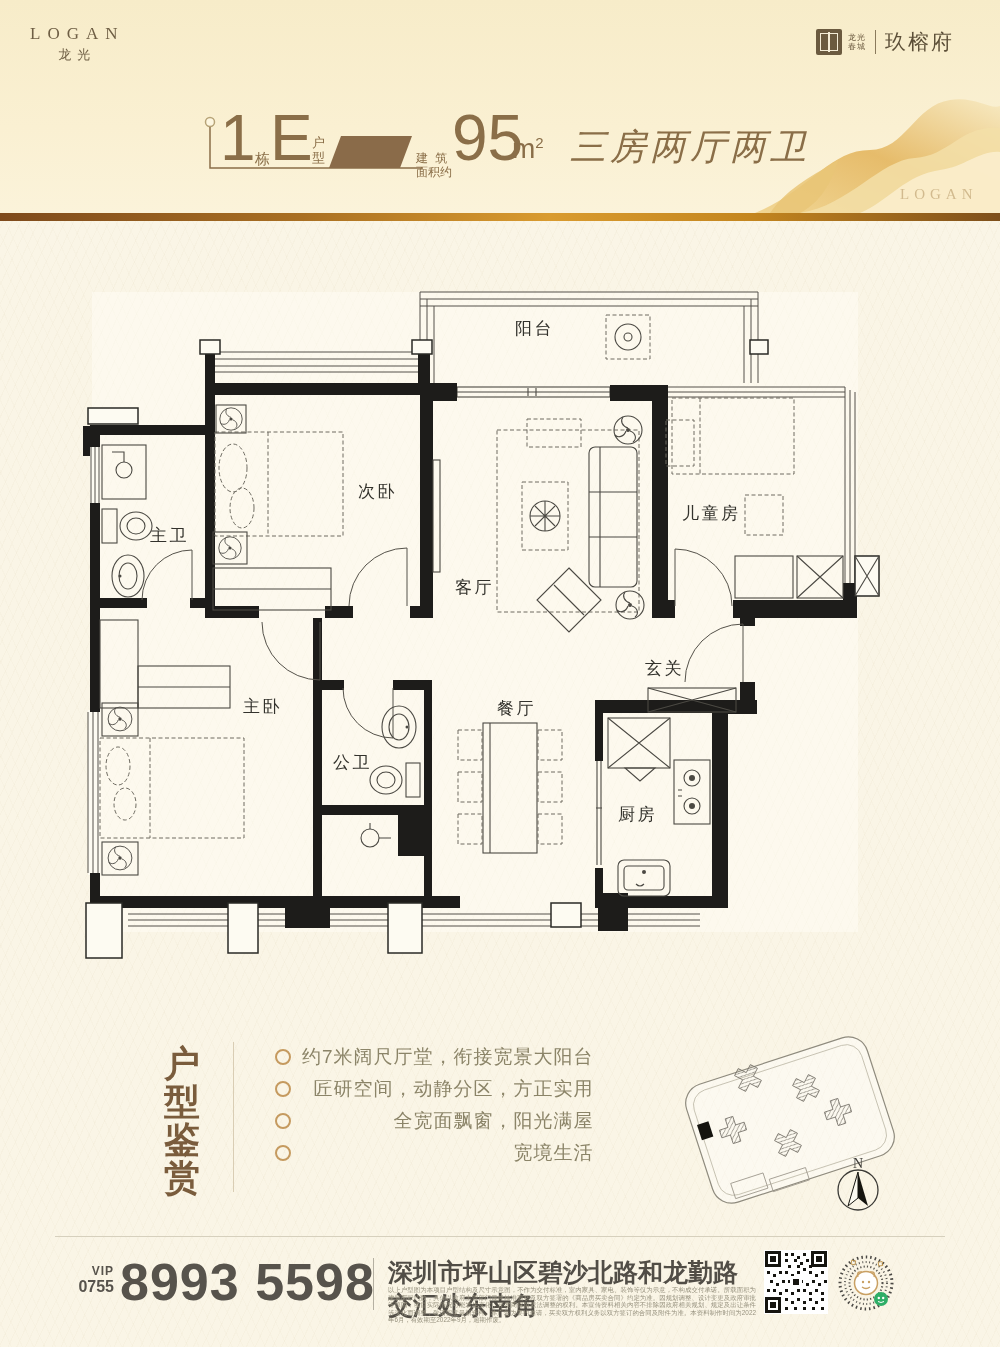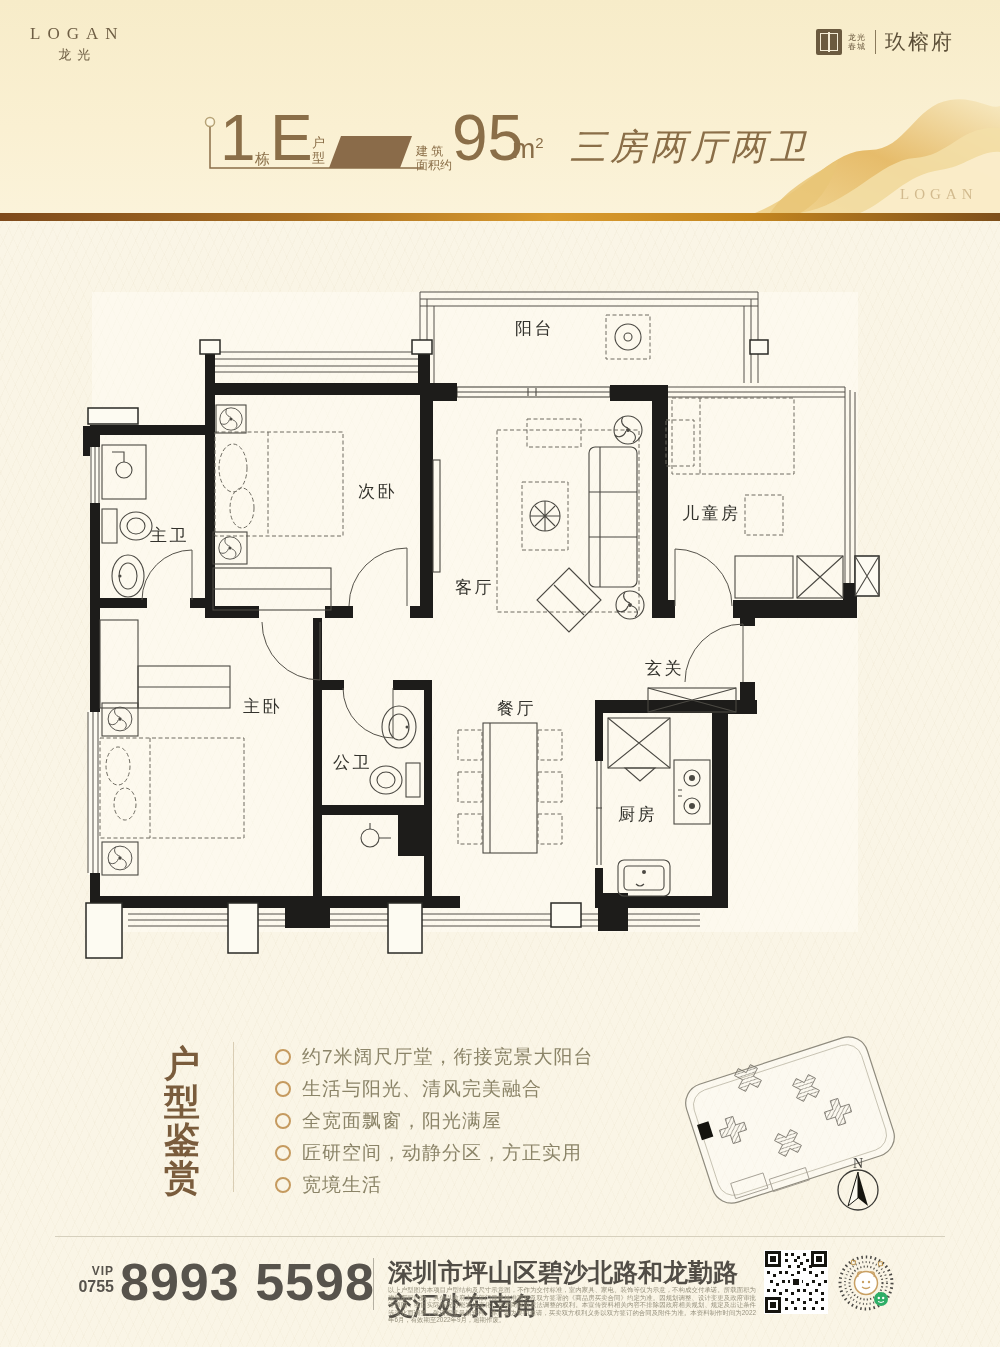--- a/index.html
+++ b/index.html
@@ -27,31 +27,31 @@
   .proj-name{font-family:"Liberation Serif",serif;font-size:21px;letter-spacing:2px;color:#5c4f38;}
   .watermark{left:900px;top:186px;font-family:"Liberation Serif",serif;font-size:15px;
        letter-spacing:5px;color:rgba(176,146,94,.55);}
   
   .tt{color:#8a6e48;}
   .t-big{font-size:64px;line-height:64px;font-weight:500;}
   .t-num1{left:220px;top:106px;}
   .t-dong{left:255px;top:150px;font-size:15px;}
   .t-E{left:270px;top:106px;}
   .t-hx{left:312px;top:135px;font-size:13px;line-height:15px;letter-spacing:1px;}
-  .t-areapre{left:416px;top:144px;font-size:12px;line-height:14px;}
+  .t-areapre{left:416px;top:152px;font-size:12px;line-height:14px;font-family:Liberation Mono, monospace;}
   .t-95{left:452px;top:106px;}
   .t-m2{left:512px;top:133px;font-size:28px;}
   .t-m2 sup{font-size:15px;}
   .t-layout{left:570px;top:123px;font-size:36px;letter-spacing:4px;font-weight:500;font-style:italic;}
   
   .feat-char{left:160px;width:44px;text-align:center;font-family:"Liberation Serif",serif;
        font-size:36px;font-weight:bold;color:#7a5c3c;}
   .feat-vline{left:233px;top:1042px;width:1px;height:150px;background:#d9cdb4;}
   .feat-list{left:275px;top:1041px;}
-  .feat-row{display:flex;align-items:center;height:32px;}
+  .feat-row{display:flex;align-items:center;height:32px;justify-content:space-between;}
   .feat-dot{width:12px;height:12px;border:2px solid #c59a5f;border-radius:50%;margin-right:11px;flex:none;}
   .feat-txt{font-size:19px;color:#8b8468;letter-spacing:1px;}
   
   .rule{left:55px;top:1236px;width:890px;height:1px;background:#d6d0bd;}
   .vip-col{left:48px;top:1264px;width:66px;text-align:right;color:#57534c;font-weight:bold;}
   .vip-col .l1{font-size:12px;letter-spacing:1px;}
   .vip-col .l2{font-size:16px;}
   .phone{left:120px;top:1252px;font-size:52px;font-weight:700;color:#57534c;letter-spacing:1px;}
   .c-vline{left:373px;top:1258px;width:1px;height:52px;background:#b5b0a2;}
   .addr{left:388px;top:1256px;width:372px;font-size:25px;font-weight:bold;color:#514d46;}
@@ -459,29 +459,25 @@
   <span class="abs feat-char" style="top:1116px;">鉴</span>
   <span class="abs feat-char" style="top:1154px;">赏</span>
   <div class="abs feat-vline"></div>
   <div class="abs feat-list">
     <div class="feat-row">
         <span class="feat-dot"></span>
         <span class="feat-txt">约7米阔尺厅堂，衔接宽景大阳台</span>
       </div>
     <div class="feat-row">
         <span class="feat-dot"></span>
-        <span class="feat-txt">生活与阳光、清风完美融合</span>
+        <span class="feat-txt">匠研空间，动静分区，方正实用</span>
       </div>
     <div class="feat-row">
         <span class="feat-dot"></span>
         <span class="feat-txt">全宽面飘窗，阳光满屋</span>
-      </div>
-    <div class="feat-row">
-        <span class="feat-dot"></span>
-        <span class="feat-txt">匠研空间，动静分区，方正实用</span>
       </div>
     <div class="feat-row">
         <span class="feat-dot"></span>
         <span class="feat-txt">宽境生活</span>
       </div>
   </div>
 </div>
 
 <div style="z-index:2;">
   <div class="abs rule"></div>

